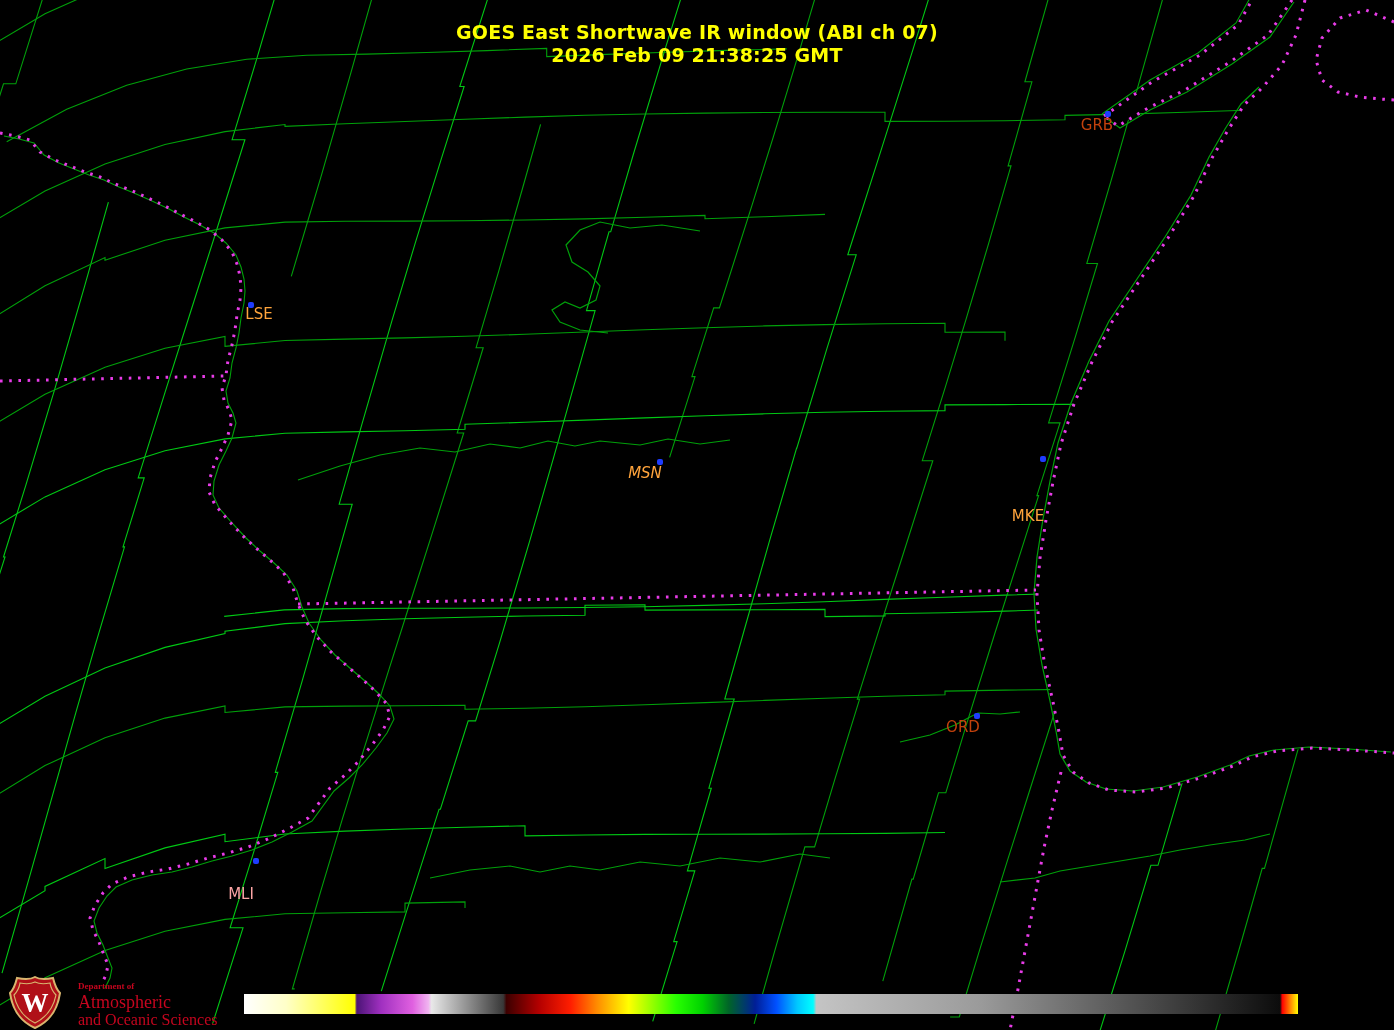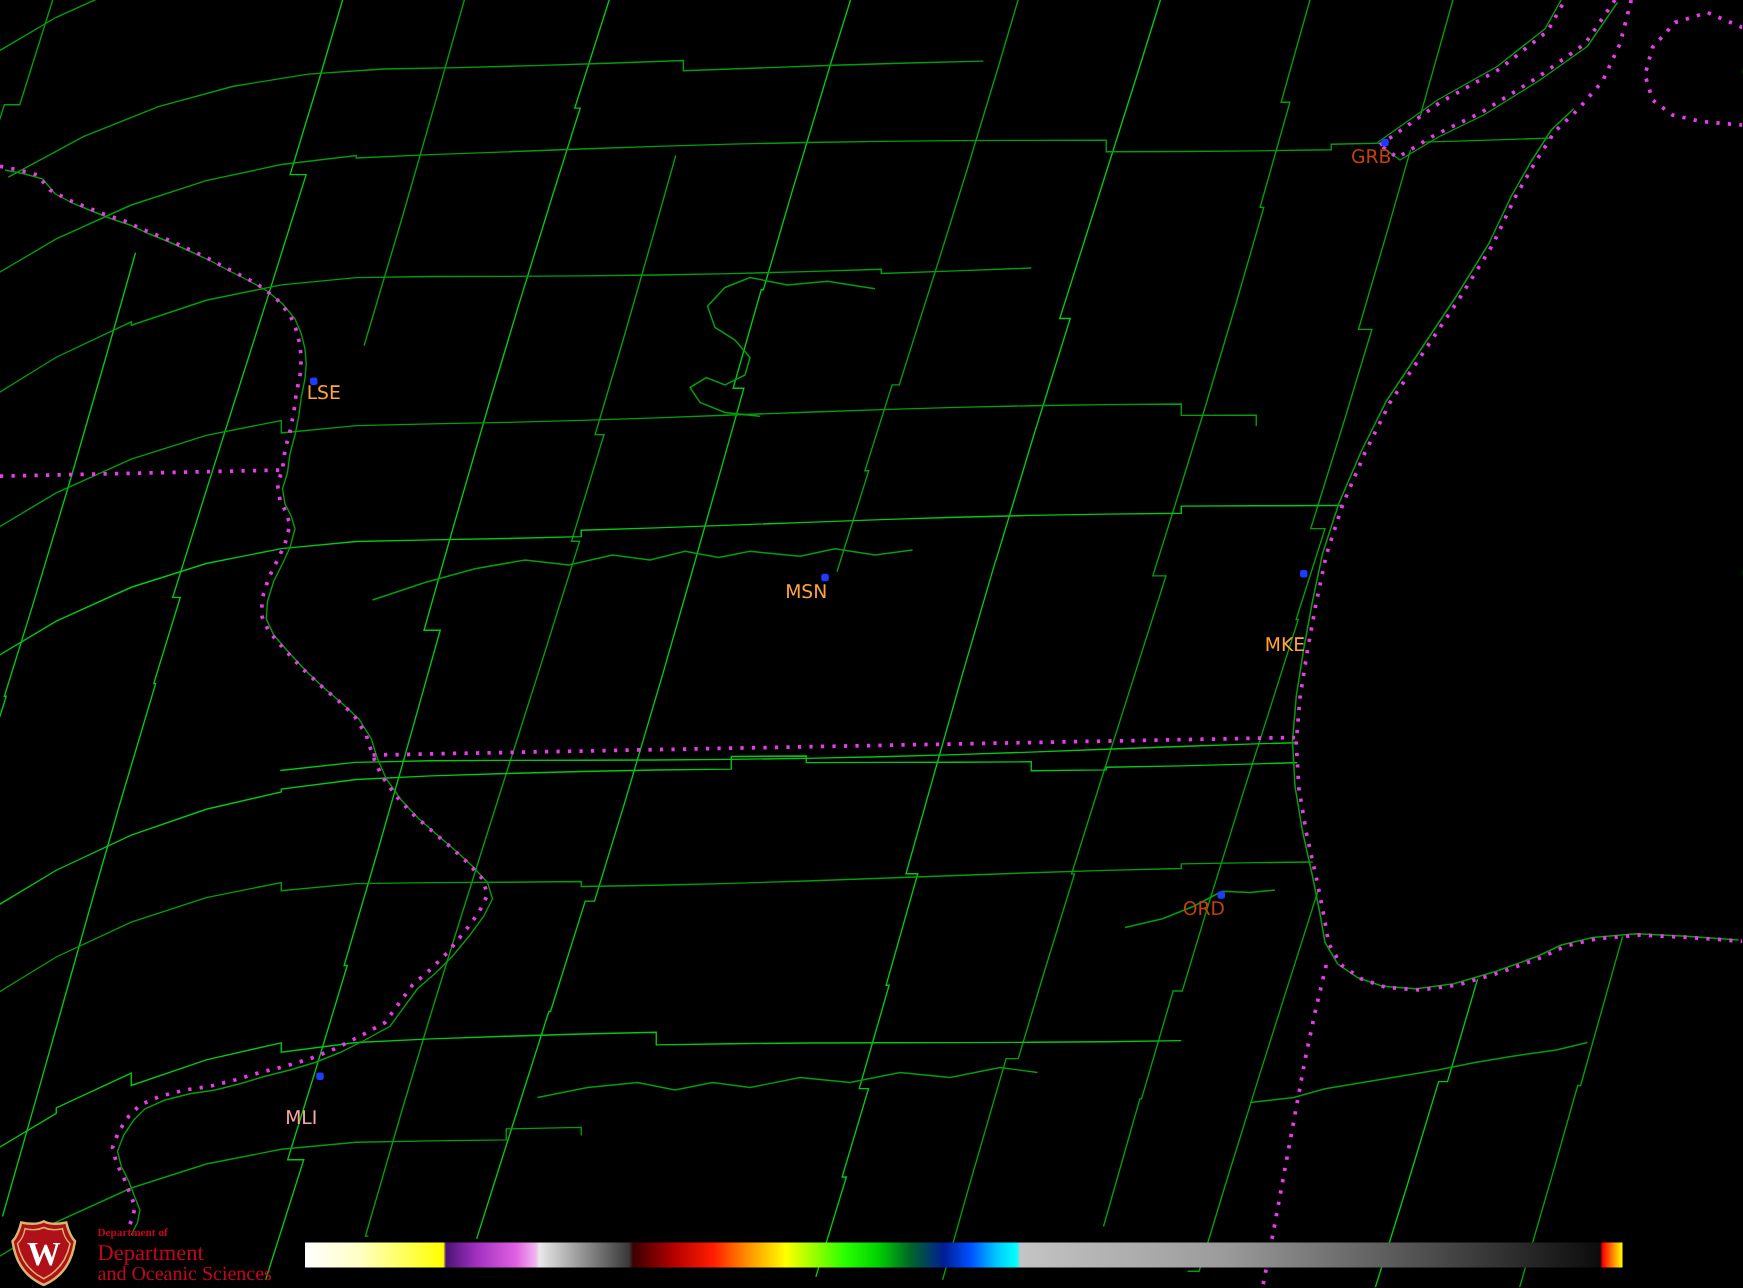--- a/index.html
+++ b/index.html
@@ -71,44 +71,48 @@
         <path d="M0.0 381.0 L 226.0 376.0" stroke="#E83CE8" stroke-width="3" fill="none" stroke-dasharray="2.6 6.6" stroke-linecap="butt"></path>
         <path d="M298.0 604.0 L 1036.0 590.0" stroke="#E83CE8" stroke-width="3" fill="none" stroke-dasharray="2.6 6.6" stroke-linecap="butt"></path>
         <path d="M1305.0 0.0 L 1296.0 35.0 L 1282.0 65.0 L 1262.0 88.0 L 1244.0 105.0 L 1228.0 130.0 L 1212.0 158.0 L 1194.0 196.0 L 1168.0 238.0 L 1140.0 280.0 L 1112.0 322.0 L 1092.0 362.0 L 1074.0 404.0 L 1061.0 444.0 L 1053.0 482.0 L 1046.0 520.0 L 1040.0 558.0 L 1037.0 594.0 L 1039.0 630.0 L 1045.0 666.0 L 1053.0 702.0 L 1059.0 732.0 L 1063.0 755.0 L 1073.0 772.0 L 1089.0 783.0 L 1109.0 790.0 L 1136.0 792.0 L 1166.0 788.0 L 1200.0 778.0 L 1233.0 766.0 L 1252.0 757.0 L 1277.0 751.0 L 1312.0 748.0 L 1352.0 750.0 L 1394.0 753.0" stroke="#E83CE8" stroke-width="3" fill="none" stroke-dasharray="2.6 6.6" stroke-linecap="butt"></path>
         <path d="M1104.0 116.0 L 1152.0 82.0 L 1200.0 55.0 L 1238.0 25.0 L 1252.0 0.0" stroke="#E83CE8" stroke-width="3" fill="none" stroke-dasharray="2.6 6.6" stroke-linecap="butt"></path>
         <path d="M1292.0 0.0 L 1268.0 35.0 L 1230.0 62.0 L 1185.0 90.0 L 1148.0 108.0 L 1118.0 126.0 L 1104.0 116.0" stroke="#E83CE8" stroke-width="3" fill="none" stroke-dasharray="2.6 6.6" stroke-linecap="butt"></path>
         <path d="M1061.0 772.0 L 1052.0 810.0 L 1044.0 848.0 L 1037.0 886.0 L 1030.0 924.0 L 1023.0 962.0 L 1016.0 1000.0 L 1010.0 1030.0" stroke="#E83CE8" stroke-width="3" fill="none" stroke-dasharray="2.6 6.6" stroke-linecap="butt"></path>
         <path d="M1394.0 22.0 L 1366.0 10.0 L 1340.0 18.0 L 1322.0 38.0 L 1316.0 60.0 L 1322.0 80.0 L 1338.0 92.0 L 1360.0 97.0 L 1380.0 99.0 L 1394.0 100.0" stroke="#E83CE8" stroke-width="3" fill="none" stroke-dasharray="2.6 6.6" stroke-linecap="butt"></path>
       </g>
   </svg>
 
+  <div id="title" style="color: rgb(255, 255, 0);">
+    <div>GOES East Shortwave IR window (ABI ch 07)</div>
+    <div>2026 Feb 09  21:38:25 GMT</div>
+  </div>
 
   <div id="stations">
       <div class="station-label" style="left: 236px; top: 314px; color: rgb(255, 164, 60); margin-left: 23px;">LSE</div>
       <div class="station-dot" style="left: 251px; top: 305px; background: rgb(30, 60, 255);"></div>
       <div class="station-label" style="left: 1097px; top: 125px; color: #c2410c;">GRB</div>
       <div class="station-dot" style="left: 1108px; top: 114px; background: rgb(30, 60, 255);"></div>
-      <div class="station-label" style="left: 645px; top: 473px; color: rgb(255, 164, 60);">MSN</div>
+      <div class="station-label" style="left: 645px; top: 473px; color: rgb(255, 164, 60); font-style: italic;">MSN</div>
       <div class="station-dot" style="left: 660px; top: 462px; background: rgb(30, 60, 255);"></div>
       <div class="station-label" style="left: 1028px; top: 472px; color: rgb(255, 164, 60); margin-top: 44px;">MKE</div>
       <div class="station-dot" style="left: 1043px; top: 459px; background: rgb(30, 60, 255);"></div>
       <div class="station-label" style="left: 963px; top: 727px; color: #c2410c;">ORD</div>
       <div class="station-dot" style="left: 977px; top: 716px; background: rgb(30, 60, 255);"></div>
       <div class="station-label" style="left: 241px; top: 894px; color: #fca5a5;">MLI</div>
       <div class="station-dot" style="left: 256px; top: 861px; background: rgb(30, 60, 255);"></div>
     </div>
 
   <div id="colorbar" style="left: 244px; top: 994px; width: 1054px; height: 20px; background: linear-gradient(to right, rgb(255, 255, 255) 0%, rgb(255, 255, 200) 4%, rgb(255, 255, 0) 10.5%, rgb(75, 20, 118) 10.7%, rgb(160, 48, 192) 13%, rgb(224, 96, 224) 16%, rgb(240, 180, 240) 17.5%, rgb(232, 232, 232) 17.8%, rgb(56, 56, 56) 24.6%, rgb(60, 0, 0) 24.9%, rgb(180, 0, 0) 28%, rgb(255, 30, 0) 31%, rgb(255, 140, 0) 33.5%, rgb(255, 255, 0) 36.5%, rgb(160, 255, 0) 38.5%, rgb(40, 255, 0) 41%, rgb(0, 210, 0) 43.5%, rgb(0, 100, 40) 46%, rgb(0, 30, 150) 48.5%, rgb(0, 80, 255) 50.5%, rgb(0, 200, 255) 52.5%, rgb(0, 255, 255) 54%, rgb(196, 196, 196) 54.3%, rgb(154, 154, 154) 70%, rgb(12, 12, 12) 98.3%, rgb(255, 0, 0) 98.5%, rgb(255, 140, 0) 99.3%, rgb(255, 255, 0) 100%);"></div>
 
   <div id="logo">
     <svg width="54" height="53" viewBox="0 0 54 53">
       <path id="crest-outer" d="M27 1 C32 4 40 3 45 2 C47 10 49 14 52 17 C50 30 45 44 27 52 C9 44 4 30 2 17 C5 14 7 10 9 2 C14 3 22 4 27 1 Z" fill="#B01018" stroke="#D8B56E" stroke-width="2"></path>
       <path id="crest-inner" d="M27 6 C31 8 37 8 42 7 C43 13 45 16 48 19 C46 29 41 40 27 47 C13 40 8 29 6 19 C9 16 11 13 12 7 C17 8 23 8 27 6 Z" fill="none" stroke="#D8B56E" stroke-width="1.2"></path>
       <text id="crest-letter" x="27" y="36" text-anchor="middle" font-family="Liberation Serif, DejaVu Serif, serif" font-size="27" font-weight="bold" fill="#FFFFFF">W</text>
     </svg>
     <div id="logo-text" style="color: rgb(197, 5, 30);">
       <div id="logo-dept">Department of</div>
-      <div id="logo-l1">Department</div>
+      <div id="logo-l1">Atmospheric</div>
       <div id="logo-l2">and Oceanic Sciences</div>
     </div>
   </div>
 
 </div>
 
 </body></html>

